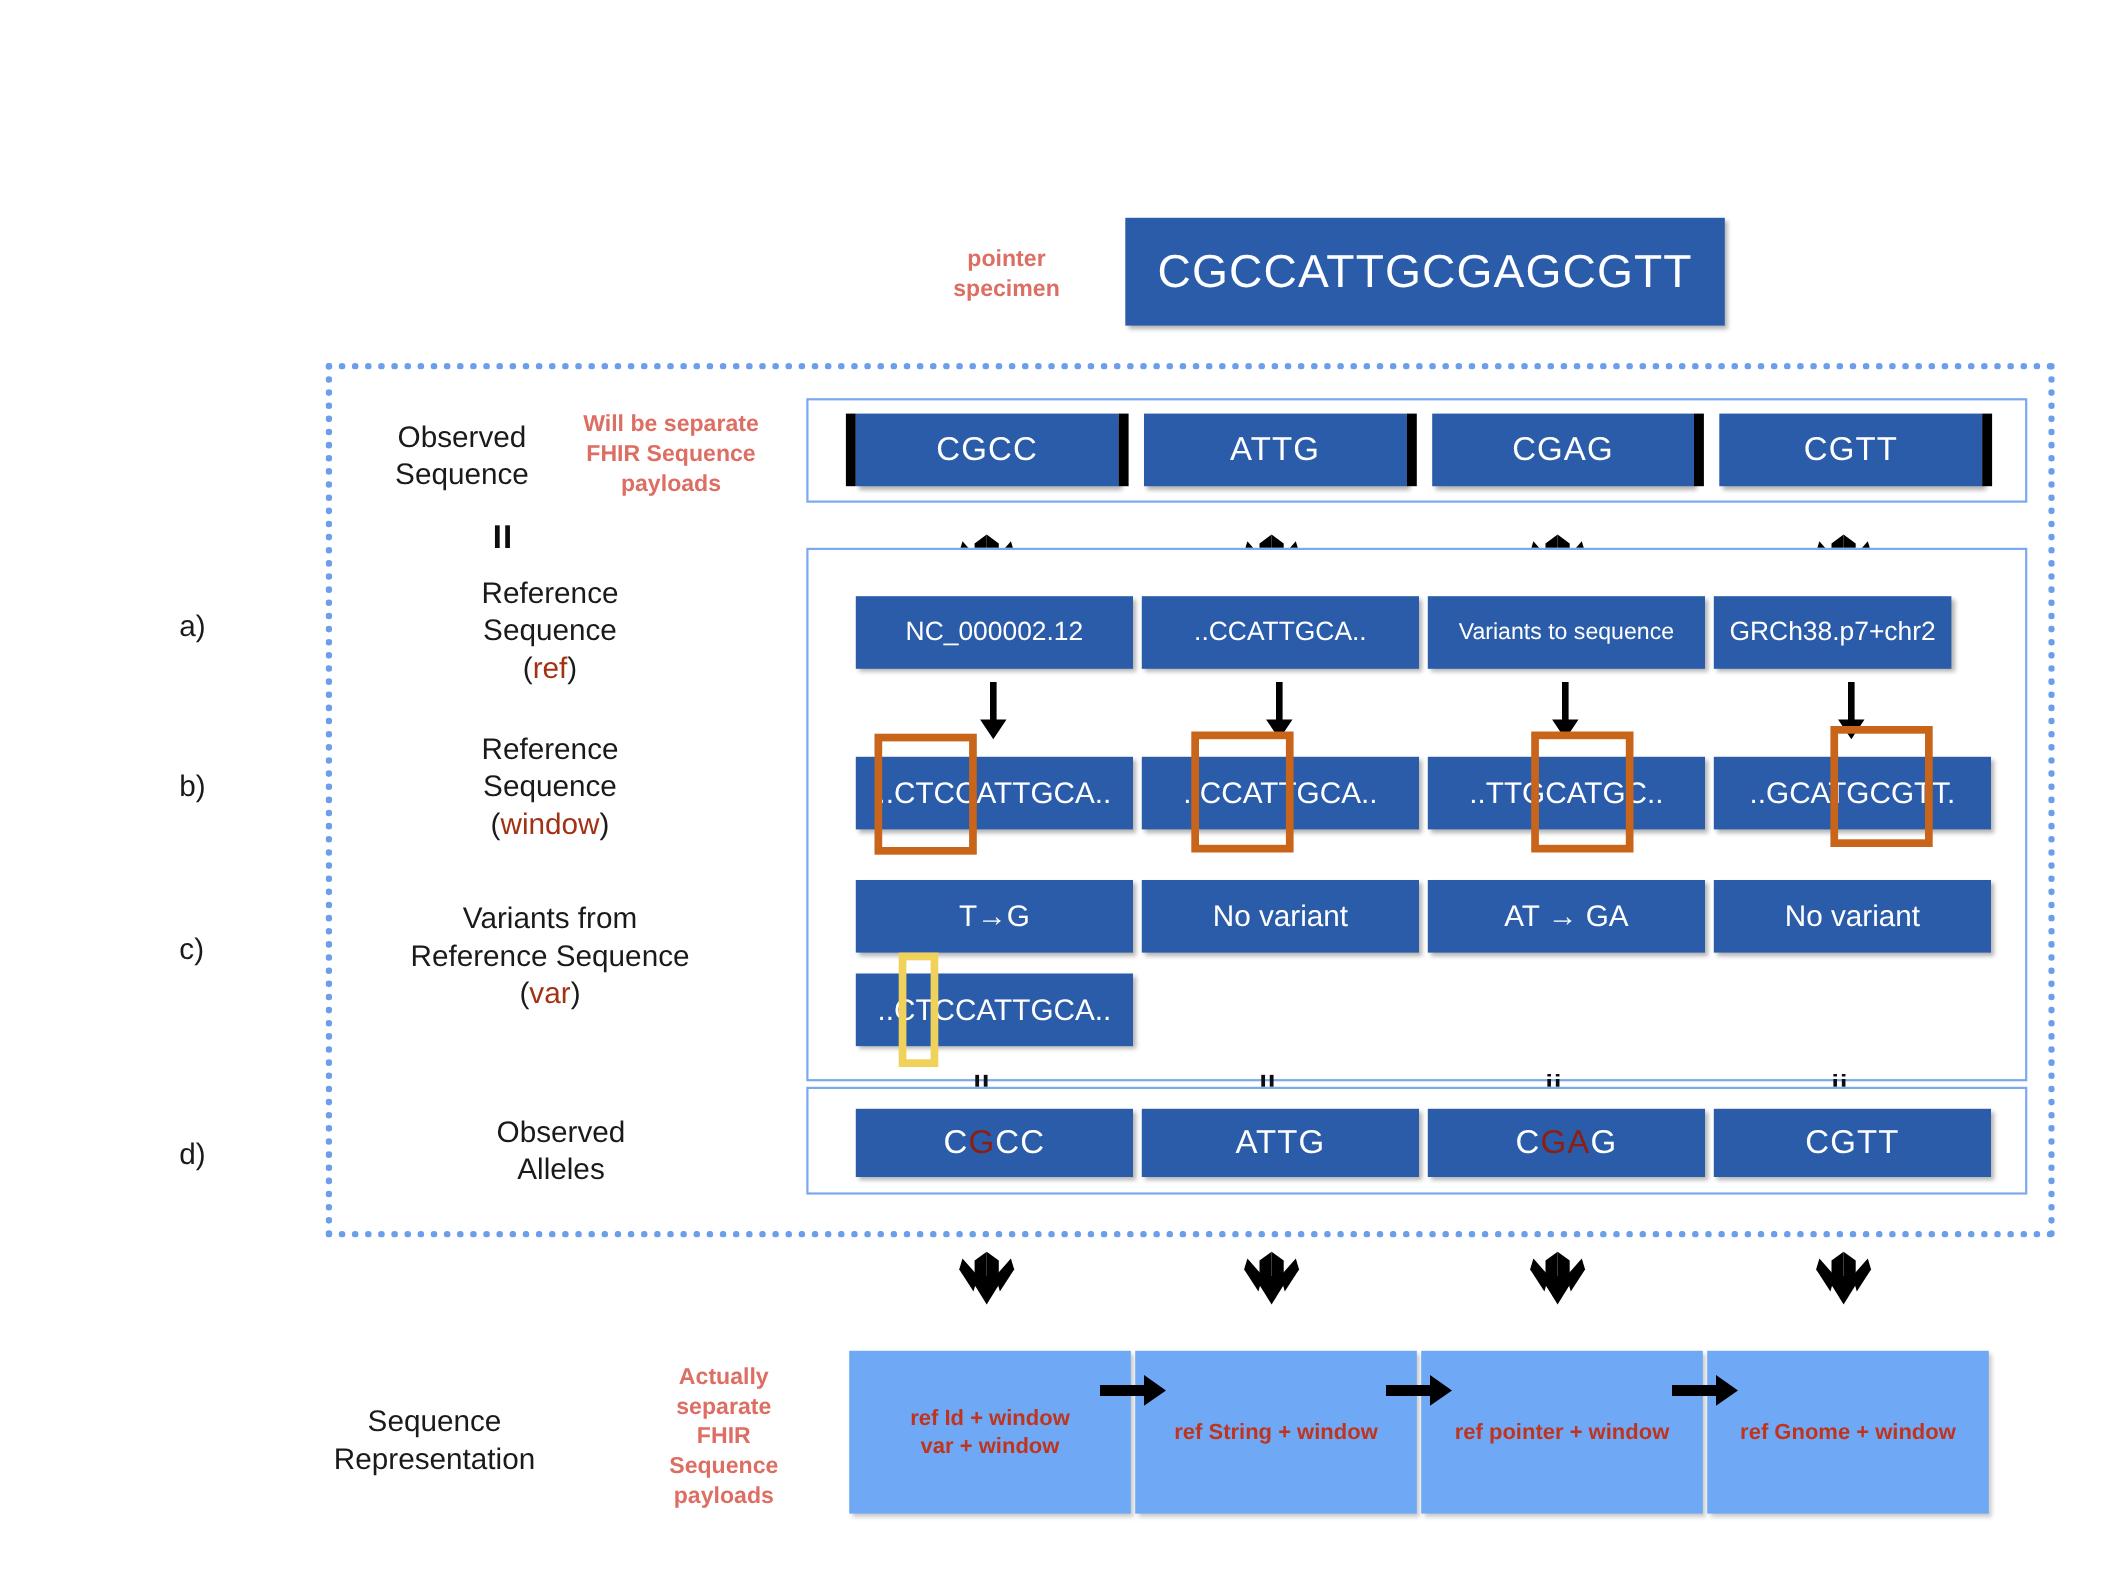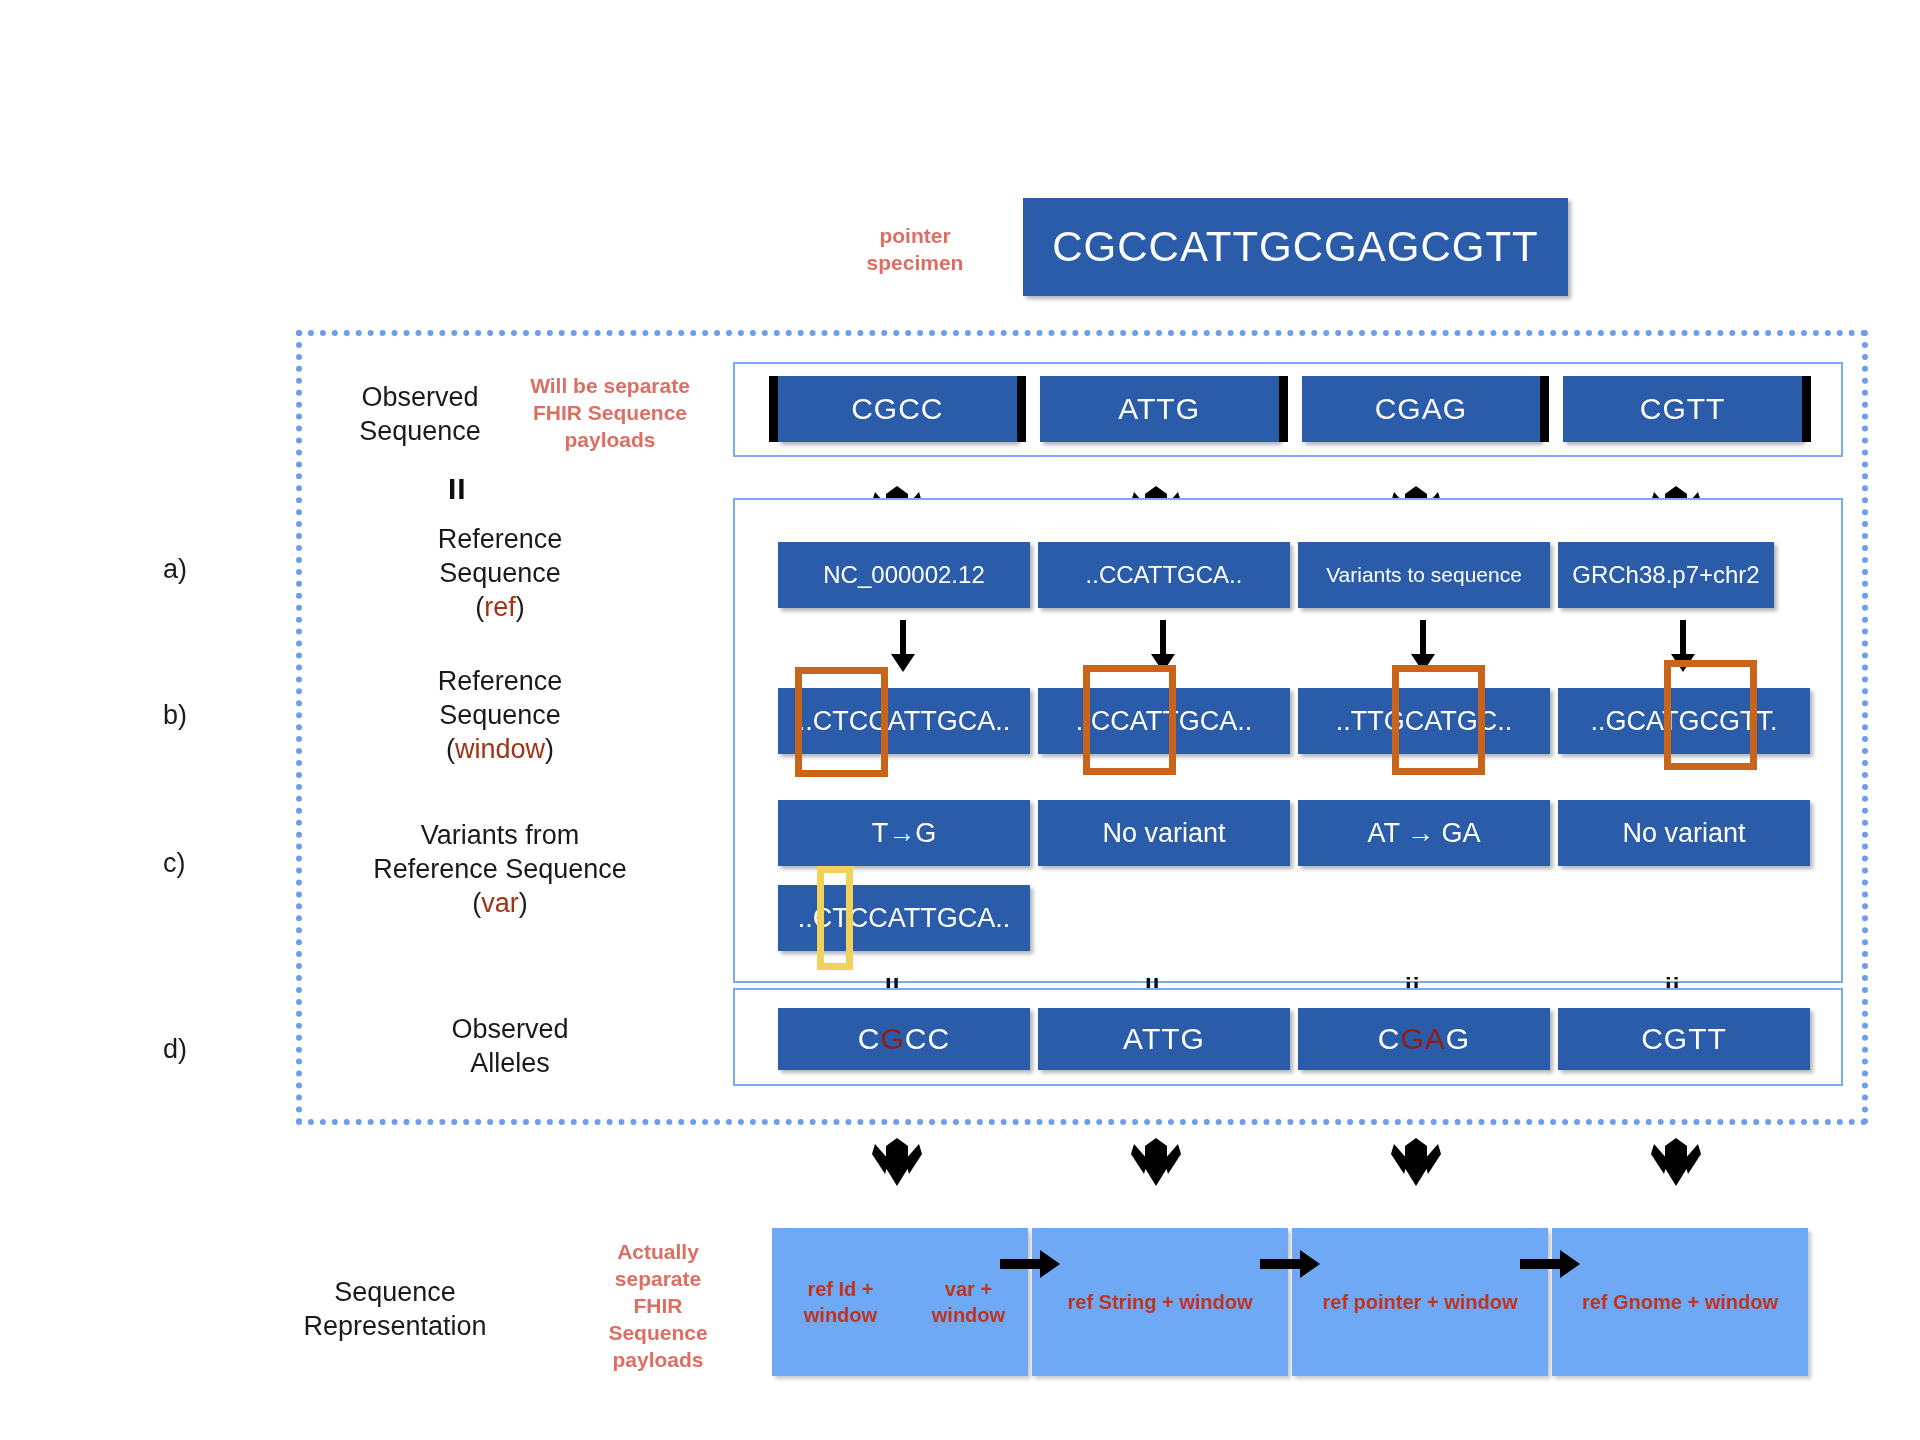--- a/index.html
+++ b/index.html
@@ -394,21 +394,21 @@
 </div>
 
 <div class="abs red-note" style="left:578px; top:1238px; width:160px;">
   <div>Actually</div>
   <div>separate</div>
   <div>FHIR</div>
   <div>Sequence</div>
   <div>payloads</div>
 </div>
 
-<div class="abs cell-lt" style="left:772px; top:1228px; width:256px; height:148px; flex-direction:row;">
+<div class="abs cell-lt" style="left:772px; top:1228px; width:256px; height:148px; flex-direction:column;">
   <div>ref Id + window</div>
   <div>var + window</div>
 </div>
 <div class="abs cell-lt" style="left:1032px; top:1228px; width:256px; height:148px;">
   <div>ref String + window</div>
 </div>
 <div class="abs cell-lt" style="left:1292px; top:1228px; width:256px; height:148px;">
   <div>ref pointer + window</div>
 </div>
 <div class="abs cell-lt" style="left:1552px; top:1228px; width:256px; height:148px;">

